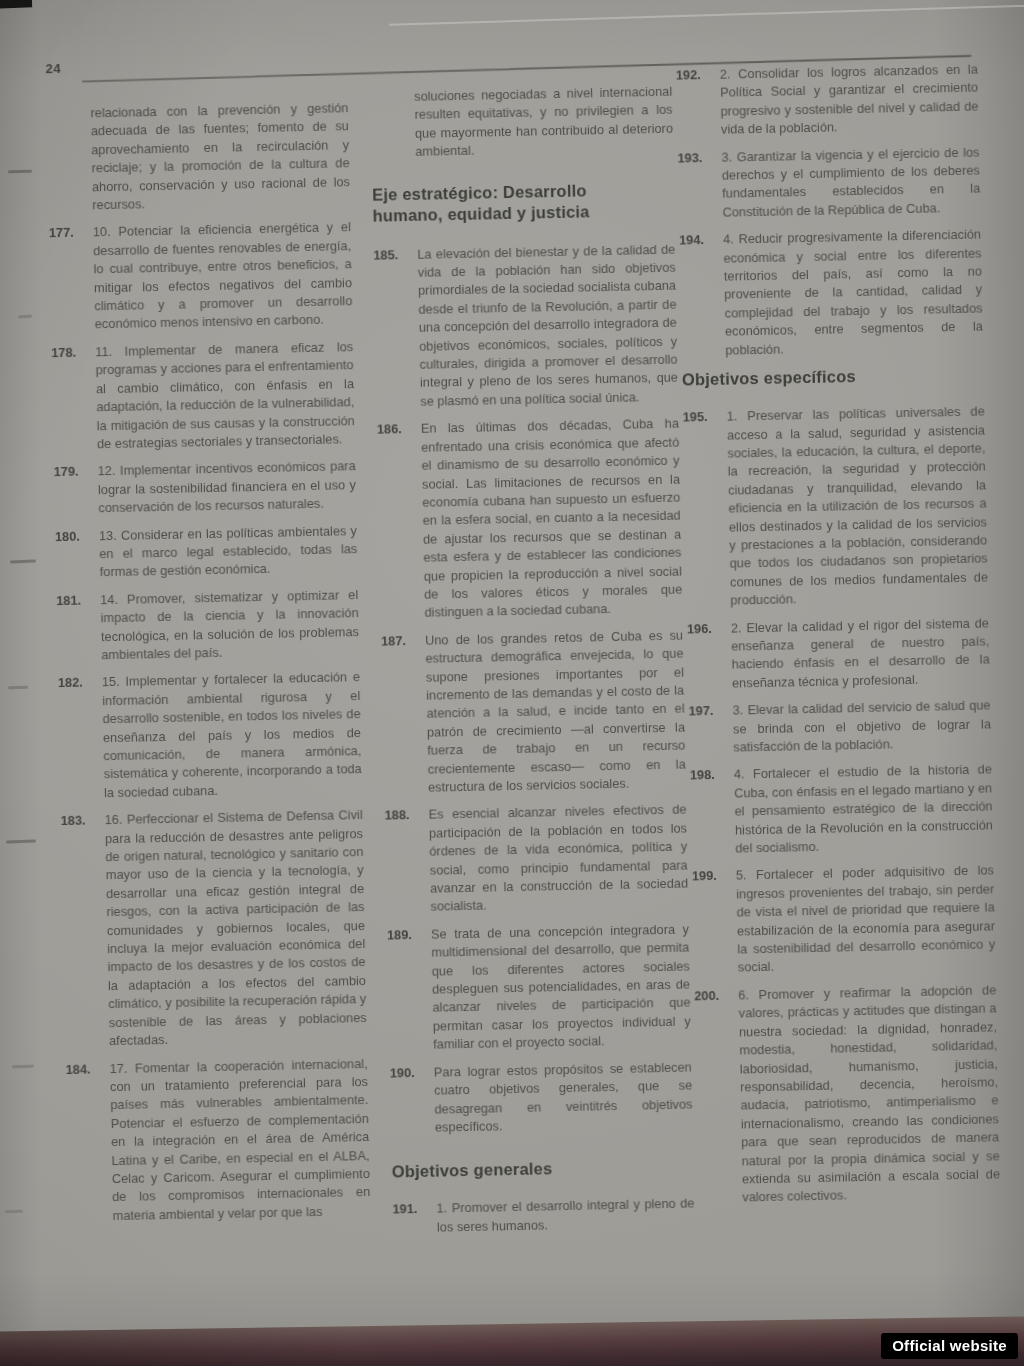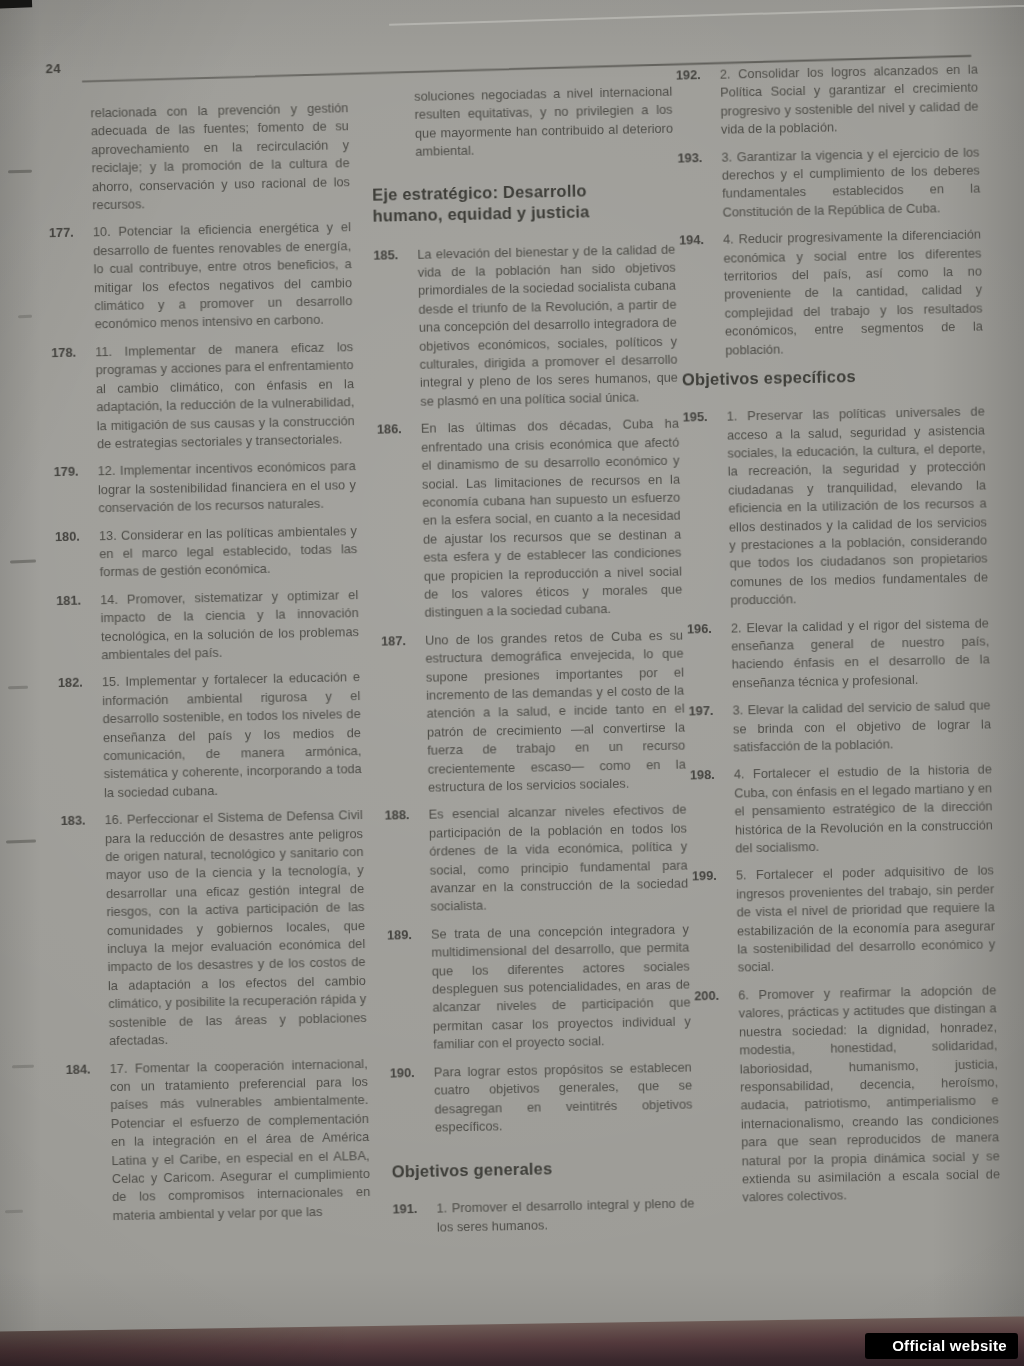--- a/index.html
+++ b/index.html
@@ -72,21 +72,21 @@
     position:absolute;left:-12px;right:-12px;bottom:-16px;height:58px;
     background:
       linear-gradient(to right, rgba(0,0,0,0.25), rgba(0,0,0,0) 35%),
       linear-gradient(to bottom, #6d5a55 0%, #53393c 35%, #3a282d 65%, #2a1e23 100%);
     transform:rotate(-0.85deg);
   }
   .watermark{
     position:absolute;right:6px;bottom:7px;
     background:#000;color:#fff;
     font-size:15px;font-weight:700;letter-spacing:0.3px;
-    padding:4px 11px 5px 27px;border-radius:3px;
+    padding:4px 11px 5px 11px;border-radius:3px;
   }
 </style>
 </head>
 <body>
 
 <div class="photo">
 
   <div class="page-rotor">
 
     <div class="page-number">24</div>

